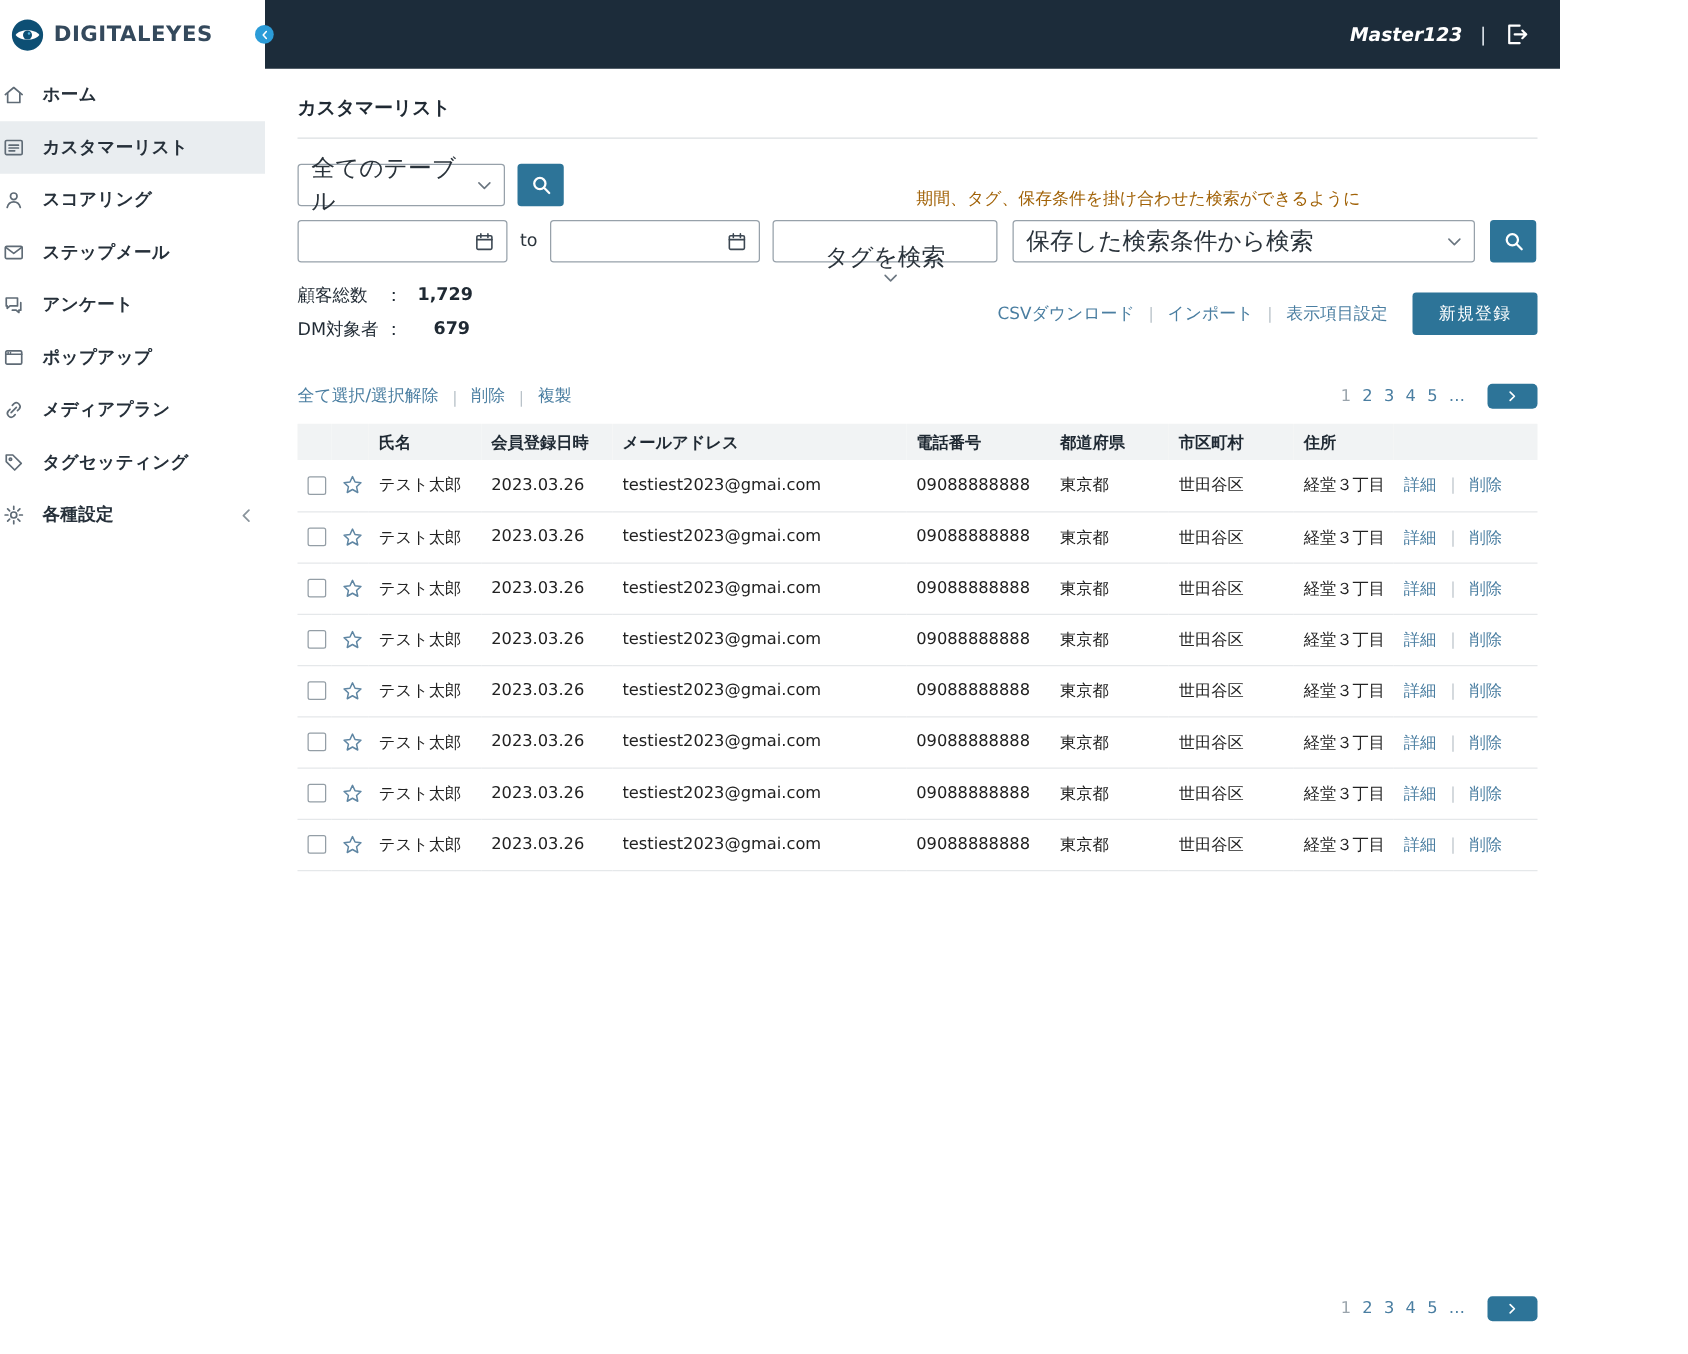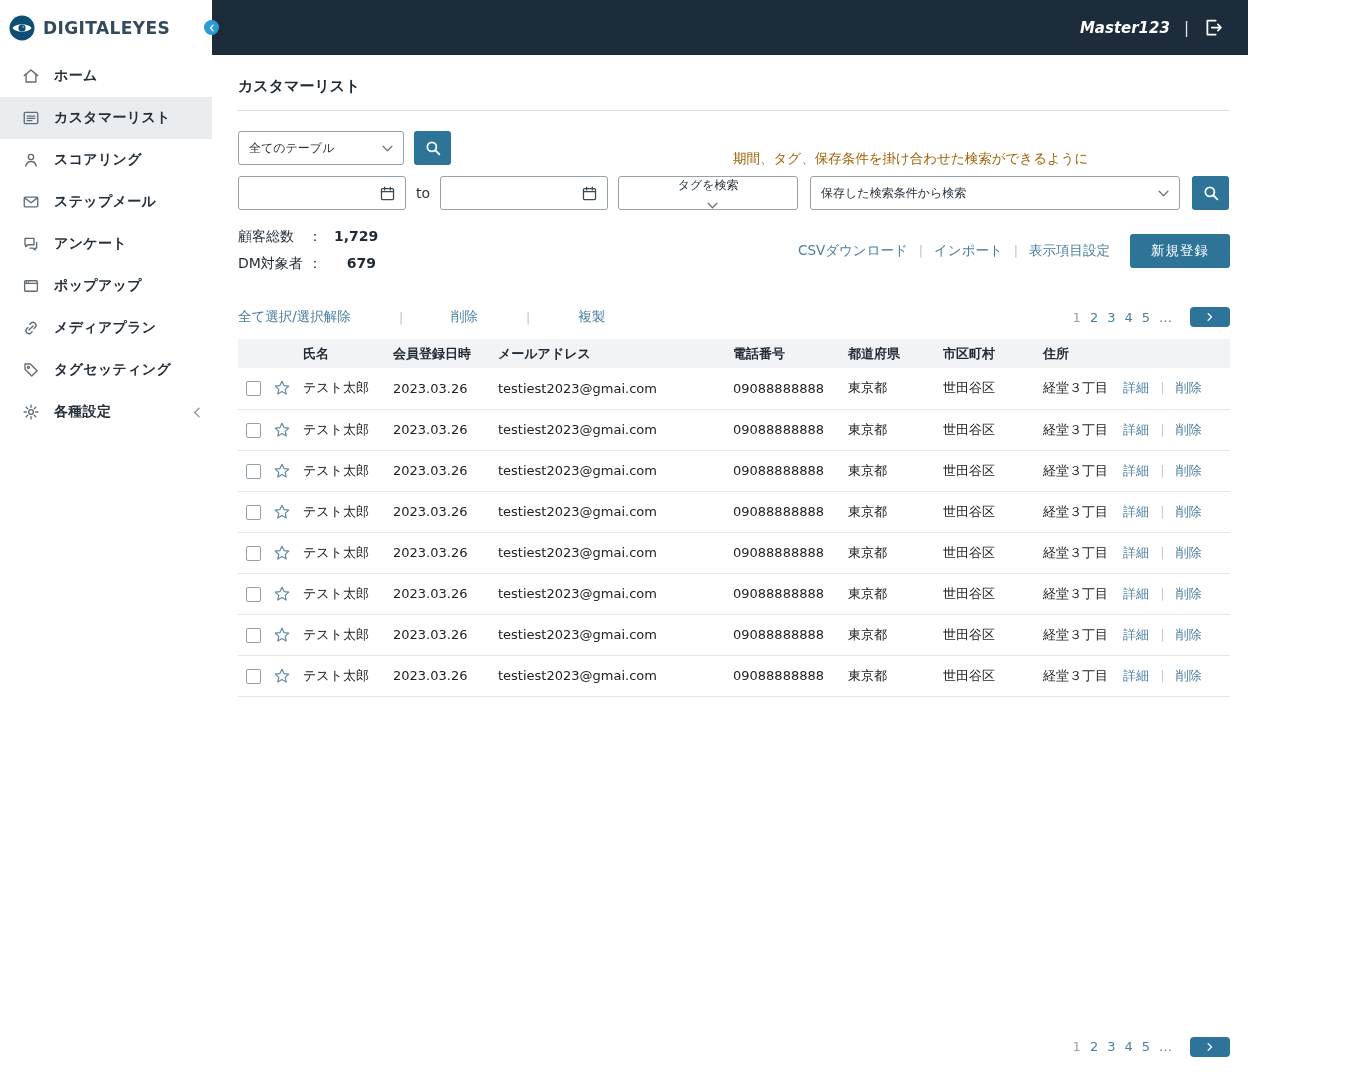--- a/index.html
+++ b/index.html
@@ -9,21 +9,21 @@
     background:#fff;
     width:1350px; height:1083px; overflow:hidden;
   }
   .app { width:1350px; height:1083px; display:flex; position:relative; color:#1f2933; background:#fff; }
 
   
   .sidebar { width:212px; flex:0 0 212px; background:#fff; height:100%; }
   .sidebar-header { height:55px; display:flex; align-items:center; gap:8px; padding-left:9px; }
   .logo-mark { width:26px; height:26px; display:flex; }
   .logo-text { font-size:17px; font-weight:bold; color:#34495c; letter-spacing:.4px; }
-  .nav-item { height:42px; display:flex; align-items:center; gap:14px; padding-left:22px; font-size:14px; color:#26303a; cursor:pointer; position:relative; }
+  .nav-item { height:42px; display:flex; align-items:center; gap:14px; padding-left:2px; font-size:14px; color:#26303a; cursor:pointer; position:relative; }
   .nav-item.active { background:#e9edf0; }
   .nav-icon { width:18px; height:18px; color:#5f6b76; display:flex; flex:0 0 18px; }
   .nav-icon svg { width:18px; height:18px; }
   .nav-label { font-weight:600; letter-spacing:.3px; }
   .nav-chevron { position:absolute; right:12px; display:flex; }
 
   .collapse-btn { position:absolute; left:204px; top:20px; width:15px; height:15px; border-radius:50%;
     background:#2b9cd8; border:none; padding:0; display:flex; align-items:center; justify-content:center; cursor:pointer; z-index:6; }
 
   
@@ -31,21 +31,21 @@
   .topbar { height:55px; background:#1c2c3a; display:flex; align-items:center; justify-content:flex-end; gap:14px; padding:0 24px; flex:0 0 55px;font-style:italic; }
   .topbar-user { color:#fff; font-weight:bold; font-size:15px; }
   .topbar-divider { color:#dfe6ec; font-size:15px; }
   .logout-btn { background:none; border:none; padding:0; width:21px; height:21px; cursor:pointer; display:flex; }
 
   .content { padding:0 18px 0 26px; flex:1; }
   .page-title { font-size:15px; font-weight:bold; margin:22px 0 0; padding-bottom:14px; border-bottom:1px solid #dcdfe2; color:#1f2933; }
 
   .filter-row1 { margin-top:20px; display:flex; align-items:center; }
   .select { height:34px; border:1px solid #97a1aa; border-radius:3px; background:#fff; display:flex; align-items:center;
-    justify-content:space-between; padding:0 10px; font-size:12px; color:#2a333b; cursor:pointer; }
+    justify-content:space-between; padding:16px 10px; font-size:19px; color:#2a333b; cursor:pointer; }
   .table-select { width:166px; }
   .chev { display:flex; margin-left:8px; flex:0 0 auto; }
   .search-btn { width:37px; height:34px; background:#2d7498; border:none; border-radius:3px; margin-left:10px;
     display:flex; align-items:center; justify-content:center; cursor:pointer; flex:0 0 37px; }
   .annotation { margin-left:282px; color:#a16207; font-size:13.5px; position:relative; top:11px; white-space:nowrap; }
 
   .filter-row2 { margin-top:11px; display:flex; align-items:center; }
   .date-input { width:168px; height:34px; border:1px solid #97a1aa; border-radius:3px; background:#fff;
     display:flex; align-items:center; justify-content:flex-end; padding:0 9px; cursor:pointer; }
   .to-label { margin:0 10px; font-size:14px; color:#2a333b; }
@@ -60,21 +60,21 @@
   .stat-colon { width:26px; }
   .stat-value { font-weight:bold; width:42px; text-align:right; }
 
   .actions { display:flex; align-items:center; font-size:13.5px; }
   .action-link, .list-link, .row-link, .page-link { color:#4a7ea1; text-decoration:none; cursor:pointer; }
   .sep { color:#b9c2c9; margin:0 11px; font-size:12.5px; }
   .primary-btn { margin-left:20px; width:100px; height:34px; background:#2d7498; color:#fff; border:none; border-radius:3px;
     font-size:13.5px; cursor:pointer; font-family:inherit; letter-spacing:1px; }
 
   .list-bar { margin-top:34px; display:flex; justify-content:space-between; align-items:center; }
-  .list-links { display:flex; align-items:center; font-size:13.5px;gap:37px; }
+  .list-links { display:flex; align-items:center; font-size:13.5px; }
 
   .pagination { display:flex; align-items:center; gap:9px; font-size:13px; }
   .page-link.current { color:#9aa4ac; cursor:default; }
   .page-ellipsis { color:#4a7ea1; letter-spacing:1px; cursor:pointer; }
   .page-next { width:40px; height:20px; background:#2d7498; border:none; border-radius:4px; margin-left:8px;
     display:flex; align-items:center; justify-content:center; cursor:pointer; }
   .pagination.bottom { justify-content:flex-end; margin-top:340px; }
 
   .customer-table { margin-top:12px; width:992px; border-collapse:collapse; table-layout:fixed; font-size:13px; }
   .customer-table thead th { background:#f1f3f4; height:29px; text-align:left; padding:0 0 0 8px; font-size:13px; color:#1f2933; font-weight:bold; }

